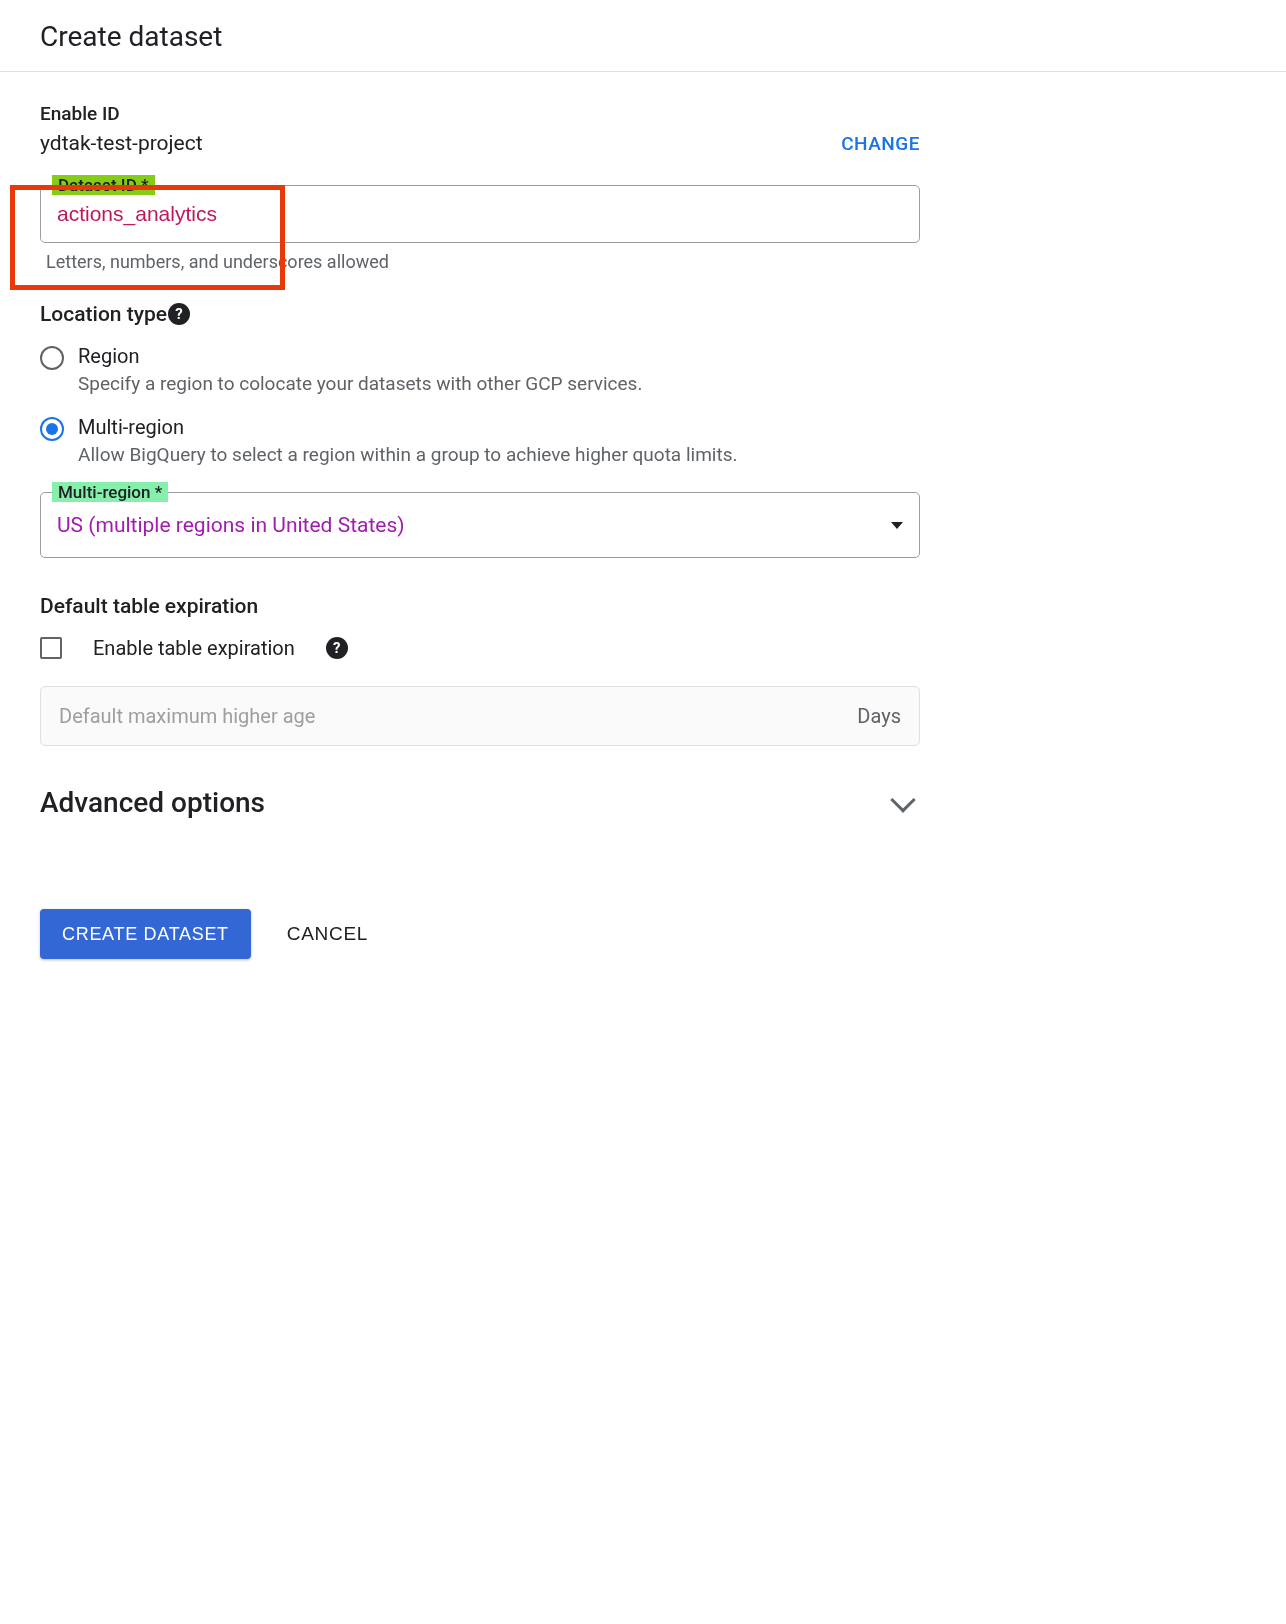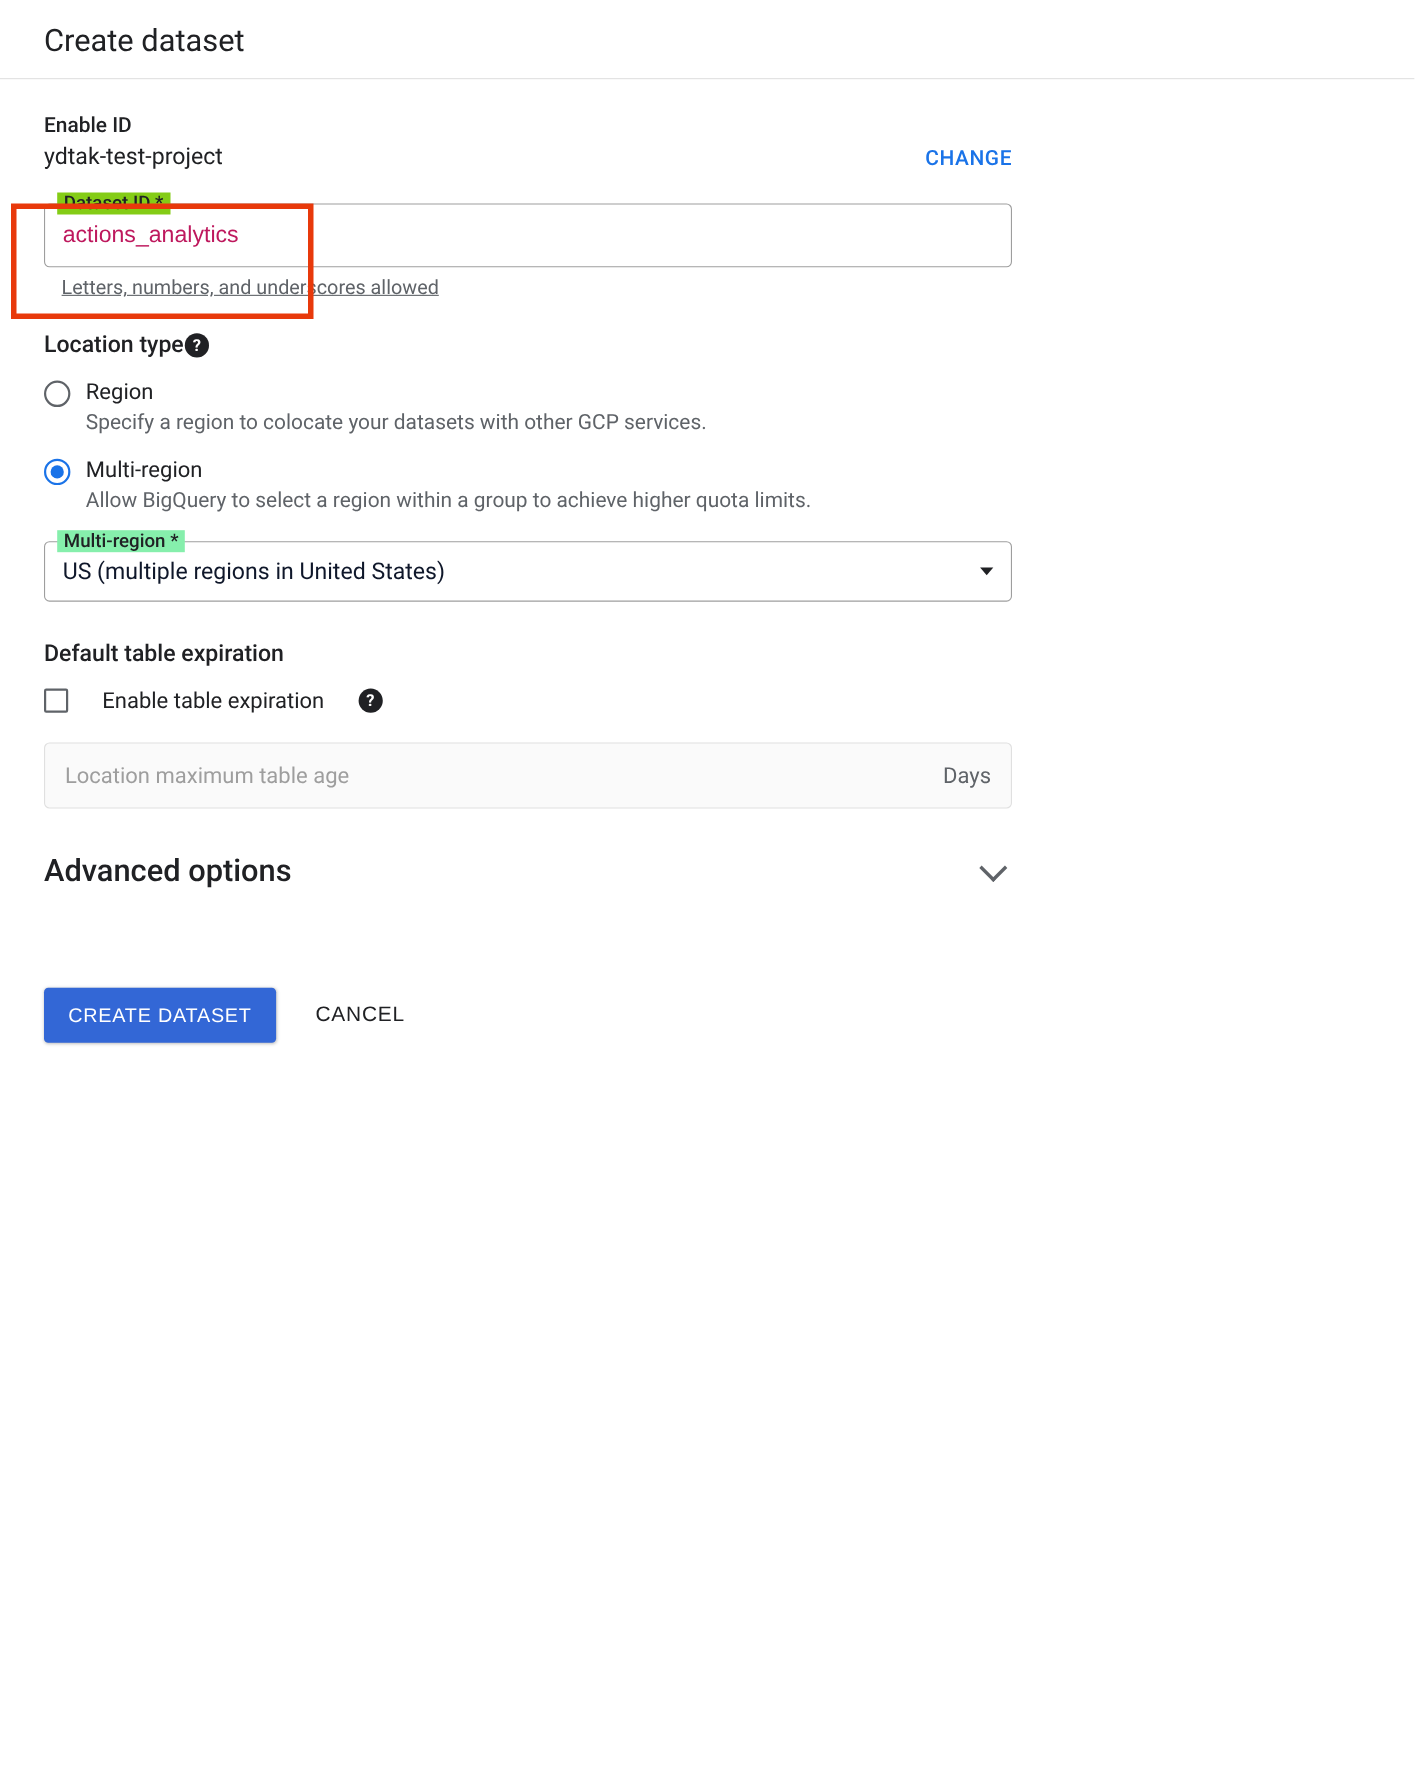--- a/index.html
+++ b/index.html
@@ -91,23 +91,22 @@
       border: 1px solid #9e9e9e;
       border-radius: 5px;
       padding: 0 16px;
       font-size: 21px;
       color: #be185d;
       outline: none;
     }
     .helper-text {
       font-size: 18px;
       color: #5f6368;
-      margin-left: 16px;
+      margin-left: 6px;
       margin-bottom: 30px;
-      text-decoration: underline;
     }
     .section-heading {
       font-size: 21px;
       font-weight: 500;
       color: #202124;
       margin-bottom: 18px;
       display: flex;
       align-items: center;
       gap: 1px;
     }
@@ -177,26 +176,26 @@
       top: -10px;
       left: 12px;
       background: #86efac;
       padding: 0 6px;
       font-size: 17px;
       font-weight: 500;
       color: #202124;
     }
     .select-box {
       width: 100%;
-      height: 55px;
+      height: 66px;
       border: 1px solid #9e9e9e;
       border-radius: 5px;
       padding: 0 16px;
       font-size: 21px;
-      color: #0f172a;
+      color: #a21caf;
       display: flex;
       align-items: center;
       justify-content: space-between;
       cursor: pointer;
     }
     .dropdown-arrow {
       border-left: 6px solid transparent;
       border-right: 6px solid transparent;
       border-top: 7px solid #202124;
     }
@@ -342,21 +341,21 @@
       <span>Default table expiration</span>
     </div>
 
     <div class="checkbox-row">
       <div class="checkbox-box"></div>
       <span class="checkbox-label">Enable table expiration</span>
       <span class="help-icon">?</span>
     </div>
 
     <div class="disabled-input">
-      <span>Location maximum table age</span>
+      <span>Default maximum higher age</span>
       <span class="suffix">Days</span>
     </div>
 
     <div class="advanced-row">
       <span class="advanced-title">Advanced options</span>
       <span class="chevron-down"></span>
     </div>
 
     <div class="button-row">
       <button class="primary-btn">CREATE DATASET</button>

